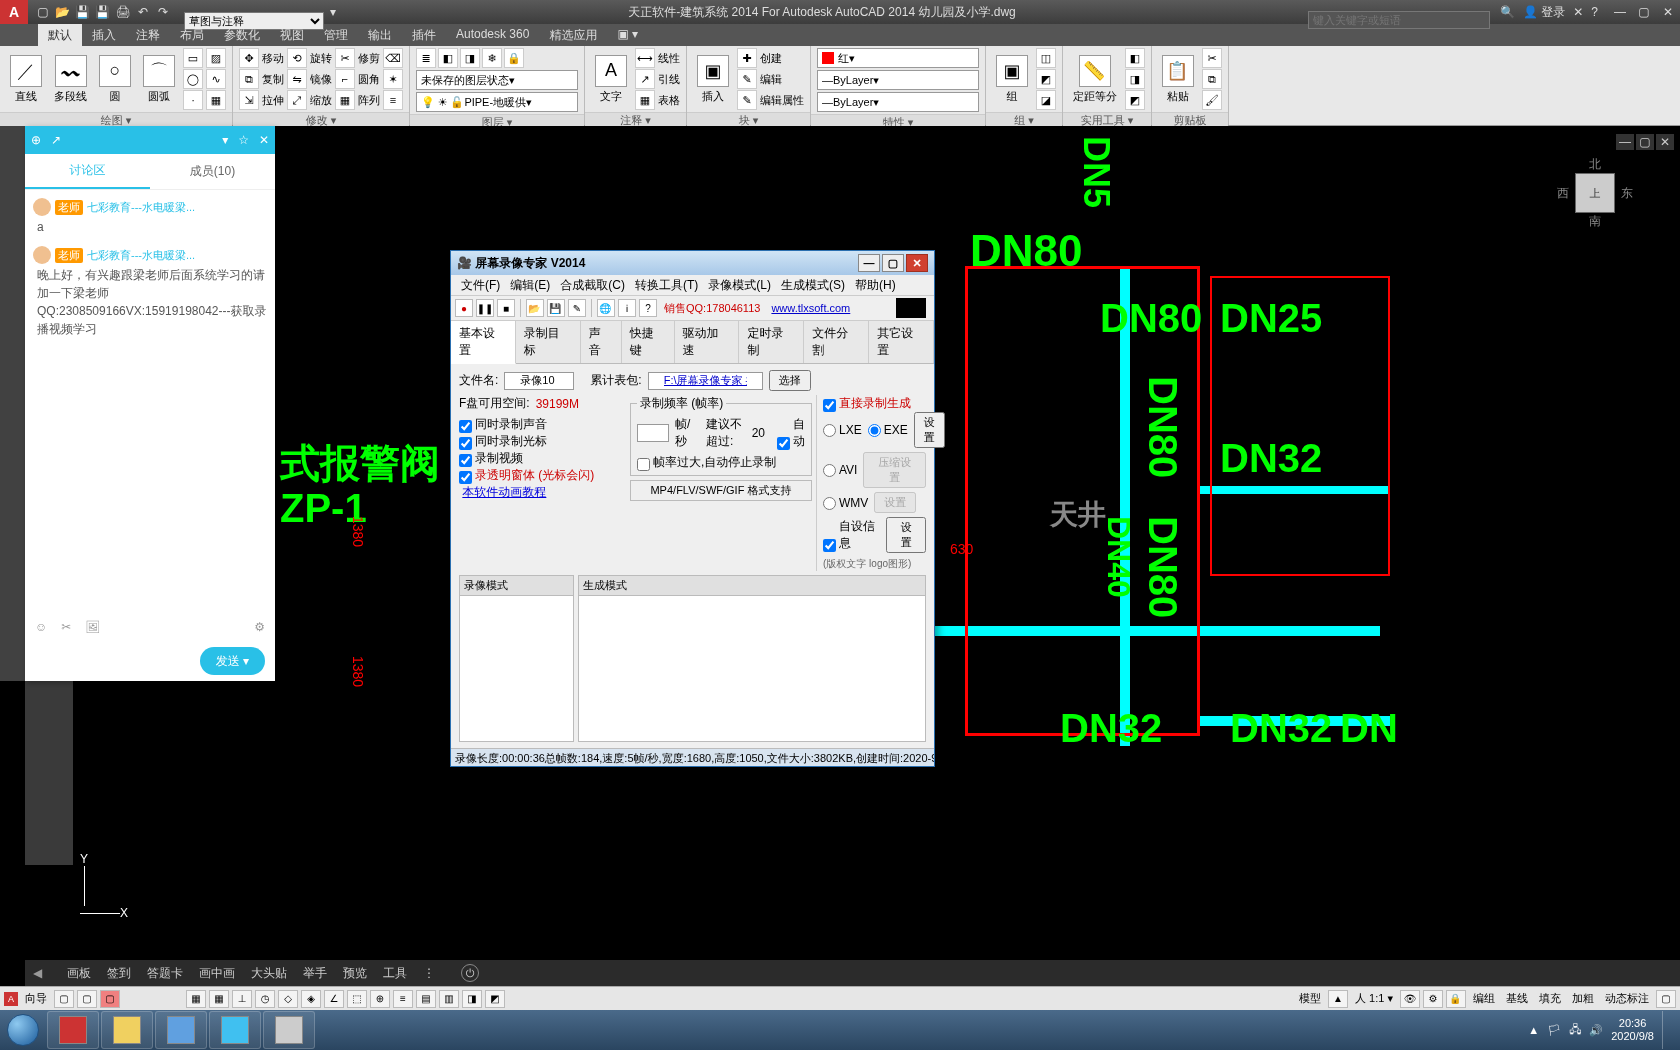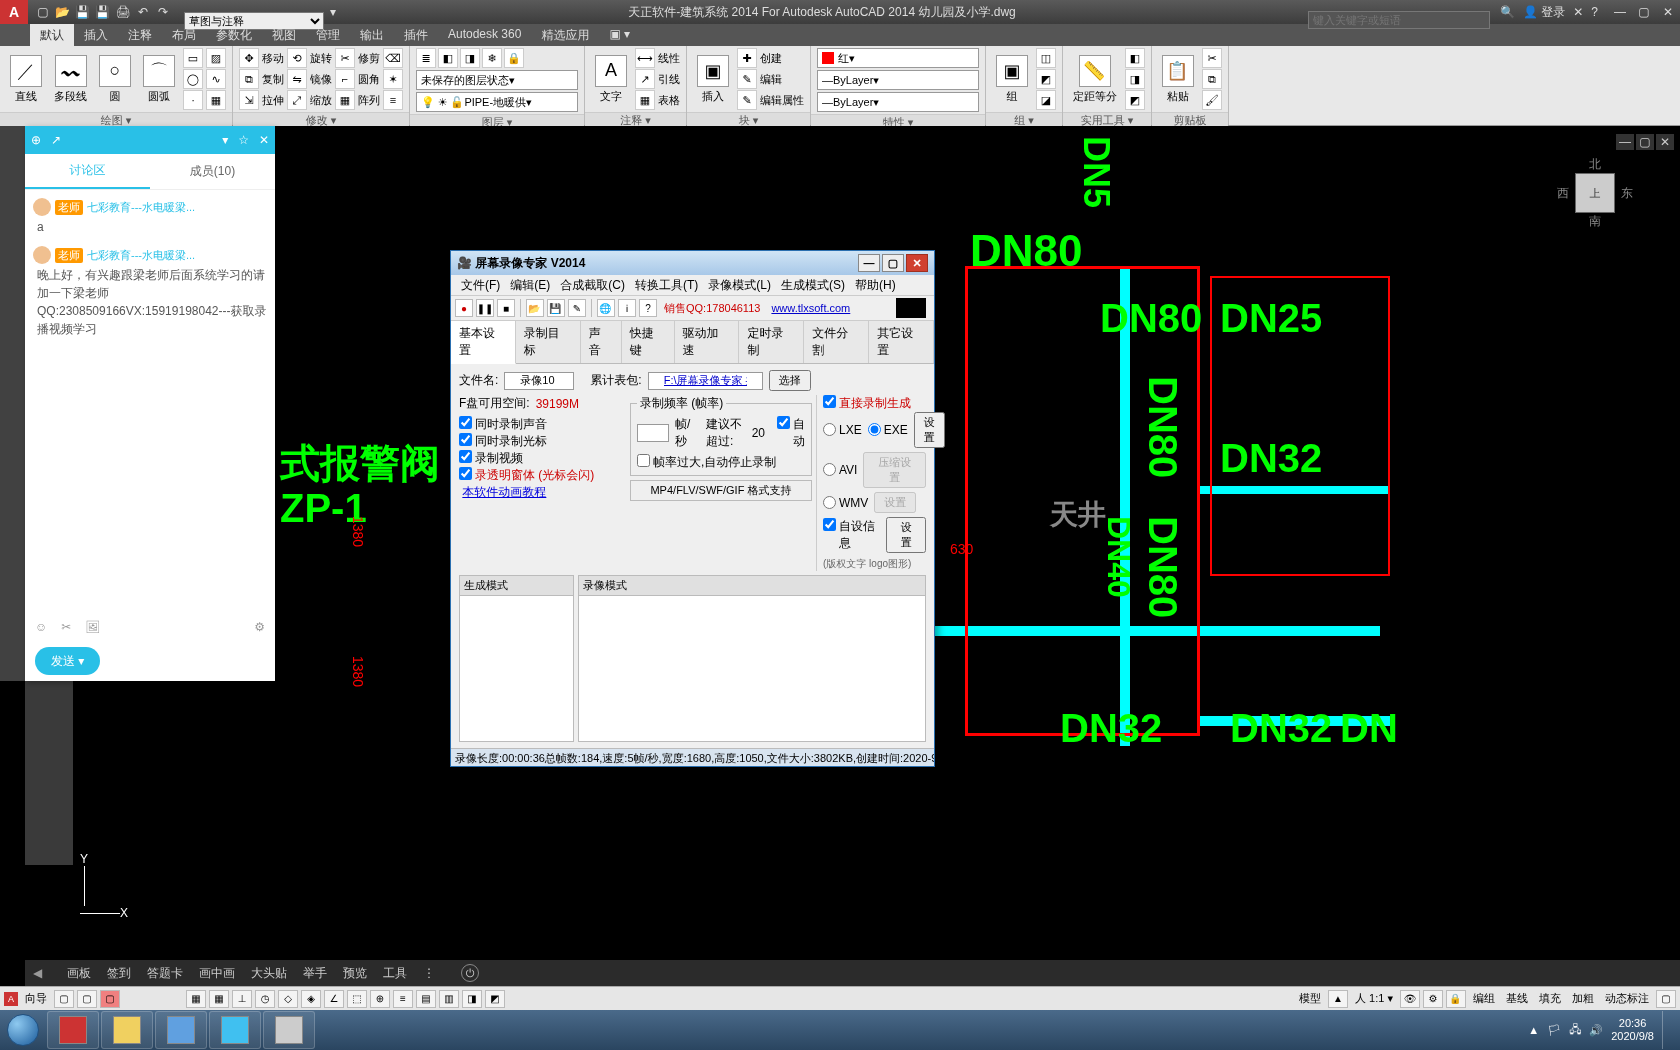--- a/index.html
+++ b/index.html
@@ -14,21 +14,21 @@
 .titlebar .wsel select { background: #eee; font-size: 11px; height: 18px; width: 140px; margin-top: 17px; }
 .titlebar .title { flex: 1; text-align: center; font-size: 12px; color: #ddd; }
 .titlebar .search { width: 182px; margin-top: 16px; }
 .titlebar .search input { width: 100%; height: 18px; background: #555; border: 1px solid #777; color: #ccc; font-size: 11px; padding: 0 4px; }
 .titlebar .right { display: flex; gap: 8px; padding: 0 10px; align-items: center; }
 .titlebar .right span { color: #ddd; cursor: pointer; }
 .titlebar .winbtns { display: flex; }
 .titlebar .winbtns span { width: 24px; height: 24px; display: inline-flex; align-items: center; justify-content: center; color: #ddd; }
 
 
-.ribtabs { height: 22px; background: #555; display: flex; padding-left: 30px; }
+.ribtabs { height: 22px; background: #555; display: flex; padding-left: 38px; }
 .ribtabs span { padding: 3px 10px; color: #ddd; font-size: 12px; cursor: pointer; }
 .ribtabs span.active { background: #e8e8e8; color: #333; }
 
 
 .ribbon { height: 80px; background: #e8e8e8; border-bottom: 1px solid #999; display: flex; }
 .panel { border-right: 1px solid #bbb; display: flex; flex-direction: column; }
 .panel-body { flex: 1; display: flex; align-items: center; padding: 2px 6px; gap: 4px; }
 .panel-title { height: 16px; background: #ddd; text-align: center; font-size: 11px; color: #555; border-top: 1px solid #ccc; }
 .bigbtn { display: flex; flex-direction: column; align-items: center; gap: 2px; padding: 2px 4px; cursor: pointer; }
 .bigbtn .ico { width: 32px; height: 32px; border: 1px solid #999; background: #fff; display: flex; align-items: center; justify-content: center; font-size: 18px; }
@@ -55,21 +55,21 @@
 .chathead span { cursor: pointer; }
 .chattabs { height: 36px; display: flex; border-bottom: 1px solid #eee; }
 .chattabs span { flex: 1; display: flex; align-items: center; justify-content: center; font-size: 12px; color: #666; cursor: pointer; }
 .chattabs span.active { color: #29c0e7; border-bottom: 2px solid #29c0e7; }
 .chatbody { flex: 1; padding: 8px; overflow: hidden; font-size: 12px; }
 .msg { margin-bottom: 10px; }
 .msg .sender { color: #29c0e7; font-size: 11px; display: flex; align-items: center; gap: 4px; }
 .msg .sender .av { width: 18px; height: 18px; background: #f0c090; border-radius: 50%; }
 .msg .txt { color: #555; margin-top: 2px; margin-left: 4px; line-height: 1.5; }
 .chattools { height: 28px; display: flex; align-items: center; gap: 14px; padding: 0 10px; color: #999; }
-.chatsend { height: 40px; display: flex; padding: 6px 10px; }
+.chatsend { height: 40px; display: flex; justify-content: flex-end; padding: 6px 10px; }
 .chatsend button { background: #29c0e7; color: #fff; border: none; border-radius: 14px; padding: 4px 16px; font-size: 12px; cursor: pointer; }
 
 
 .leftdock { position: absolute; top: 126px; left: 0; width: 25px; height: 555px; background: #414141; }
 .sidestrip { position: absolute; top: 280px; left: 25px; width: 48px; bottom: 185px; background: #3a3a3a; display: flex; flex-direction: column; align-items: center; gap: 14px; padding-top: 14px; color: #bbb; }
 .sidestrip .sbtn { width: 32px; display: flex; flex-direction: column; align-items: center; gap: 2px; font-size: 10px; cursor: pointer; }
 .sidestrip .sico { width: 20px; height: 20px; border: 1px solid #777; border-radius: 3px; }
 
 
 .recdlg { position: absolute; top: 250px; left: 450px; width: 485px; background: #efefef; border: 1px solid #2a6fb0; box-shadow: 3px 3px 8px rgba(0,0,0,.4); }
@@ -90,21 +90,21 @@
 .rectaset span.active { background: #fff; border-bottom: 1px solid #fff; margin-bottom: -1px; }
 .recbody { padding: 6px 8px; font-size: 12px; background: #efefef; }
 .recbody .row { display: flex; align-items: center; gap: 6px; margin-bottom: 4px; }
 .recbody input[type=text] { border: 1px solid #999; height: 18px; padding: 0 15px; font-size: 11px; }
 .recbody fieldset { border: 1px solid #bbb; padding: 4px 6px; font-size: 12px; }
 .recbody legend { font-size: 12px; padding: 0 3px; }
 .recbody .col2 { display: flex; gap: 4px; align-items: start; }
 .recbody .leftcol { flex: 1.1; }
 .recbody .midcol { flex: 1.2; }
 .recbody .rightcol { width: 110px; border-left: 1px solid #ccc; padding-left: 6px; }
-.recbody label { display: flex; align-items: flex-start; gap: 3px; font-size: 12px; }
+.recbody label { display: flex; align-items: flex-end; gap: 3px; font-size: 12px; }
 .recbody .redtxt { color: #cc0000; }
 .recbody .bluetxt { color: #0000dd; text-decoration: underline; cursor: pointer; }
 .recbody button { font-size: 11px; padding: 1px 8px; }
 .recmodes { display: flex; margin-top: 4px; }
 .recmodes > div { flex: 1; border: 1px solid #bbb; background: #fff; }
 .recmodes > div:first-child { margin-right: 4px; width: 115px; flex: 0 0 115px; }
 .recmodes .mhead { background: #e0e0e0; font-size: 11px; padding: 2px 4px; border-bottom: 1px solid #bbb; }
 .recmodes .marea { height: 145px; }
 .recstatus { height: 18px; background: #d8e4f0; border-top: 1px solid #bbb; font-size: 11px; padding: 2px 4px; white-space: nowrap; overflow: hidden; }
 
@@ -645,25 +645,25 @@
               <input type="checkbox" checked="" style=""> 
               <span>自设信息</span>
             </label> 
             <button>设置</button>
           </div>
         <div style="font-size:10px;color:#666">(版权文字 logo图形)</div>
       </div>
     </div>
     <div class="recmodes">
       <div>
+        <div class="mhead">录像模式</div>
+        <div class="marea"></div>
+      </div>
+      <div>
         <div class="mhead">生成模式</div>
-        <div class="marea"></div>
-      </div>
-      <div>
-        <div class="mhead">录像模式</div>
         <div class="marea"></div>
       </div>
     </div>
   </div>
   <div class="recstatus">录像长度:00:00:36总帧数:184,速度:5帧/秒,宽度:1680,高度:1050,文件大小:3802KB,创建时间:2020-9-8 20:</div>
 </div>
 
 <div class="cmdline">
   <span class="x">✕</span>
   <span>命令:</span>&nbsp;

